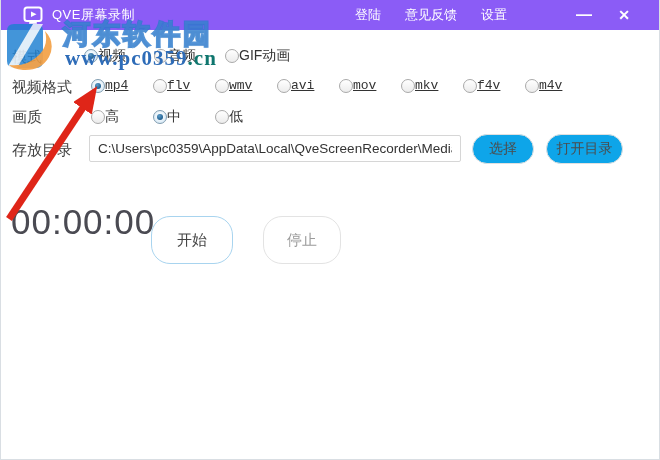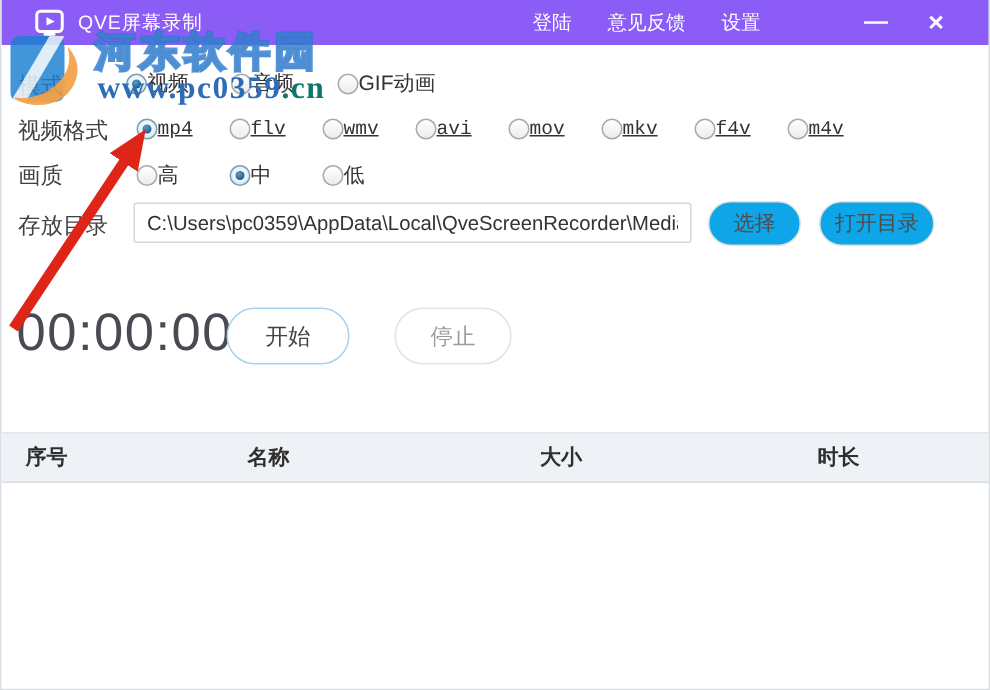--- a/index.html
+++ b/index.html
@@ -52,21 +52,21 @@
     font-family:"Liberation Sans", sans-serif;
   }
   .btn-select { left:471px; top:134px; width:62px; }
   .btn-open { left:545px; top:134px; width:77px; }
   
   .timer {
     position:absolute; left:10px; top:202px; font-size:35px; font-weight:300;
     color:#4a4a52; letter-spacing:1px;
   }
   .rec-btn {
-    position:absolute; top:205px; height:38px; border-radius:19px; background:#fff;
+    position:absolute; top:216px; height:48px; border-radius:19px; background:#fff;
     font-size:15px; cursor:pointer; font-family:"Liberation Sans", sans-serif;
   }
   .btn-start { left:150px; width:82px; border:1px solid #a8d4ef; color:#444; }
   .btn-stop  { left:262px; width:78px; border:1px solid #e3e3e3; color:#9b9b9b; }
   
   .table-header {
     position:absolute; left:0; top:288px; width:660px; height:34px;
     background:#eef2f6; border-top:1px solid #e2e6ea; border-bottom:1px solid #d7dce1;
     display:grid; grid-template-columns:148px 195px 185px 1fr; align-items:center;
   }
@@ -179,26 +179,20 @@
 
   <span class="row-label" style="top:141px;">存放目录</span>
   <input class="dir-input" type="text" value="C:\Users\pc0359\AppData\Local\QveScreenRecorder\Media" style="">
   <button class="pill-btn btn-select">选择</button>
   <button class="pill-btn btn-open">打开目录</button>
 
   <span class="timer">00:00:00</span>
   <button class="rec-btn btn-start">开始</button>
   <button class="rec-btn btn-stop">停止</button>
 
-  <div class="table-header">
-    <span class="th">序号</span>
-    <span class="th">名称</span>
-    <span class="th">大小</span>
-    <span class="th">时长</span>
-  </div>
   <div class="table-body"></div>
 
   <div class="watermark">
     <svg class="wm-logo" viewBox="0 0 58 50">
       <path d="M4 10 Q4 3 11 3 L34 3 Q40 3 40 10 L40 40 Q40 47 33 47 L11 47 Q4 47 4 40 Z" fill="#1d7fd0" opacity="0.9"></path>
       <path d="M40 3 L14 47 L4 47 L30 3 Z" fill="#ffffff" opacity="0.85"></path>
       <path d="M6 44 Q24 46 36 34 Q46 24 42 10 Q53 22 46 36 Q38 50 20 49 Q10 48 6 44 Z" fill="#f29b3b" opacity="0.95"></path>
     </svg>
     <div class="wm-name">河东软件园</div>
     <div class="wm-url"><span class="blue">www.pc0359</span><span class="green">.cn</span></div>

